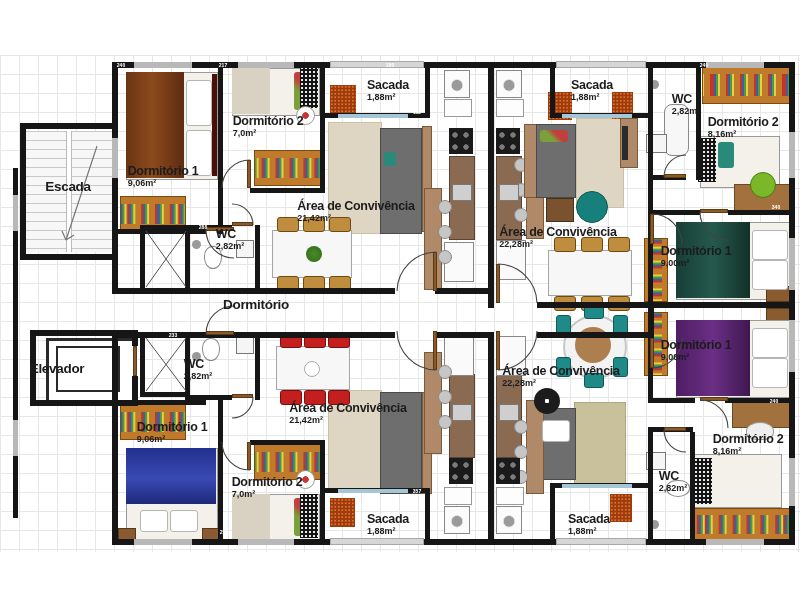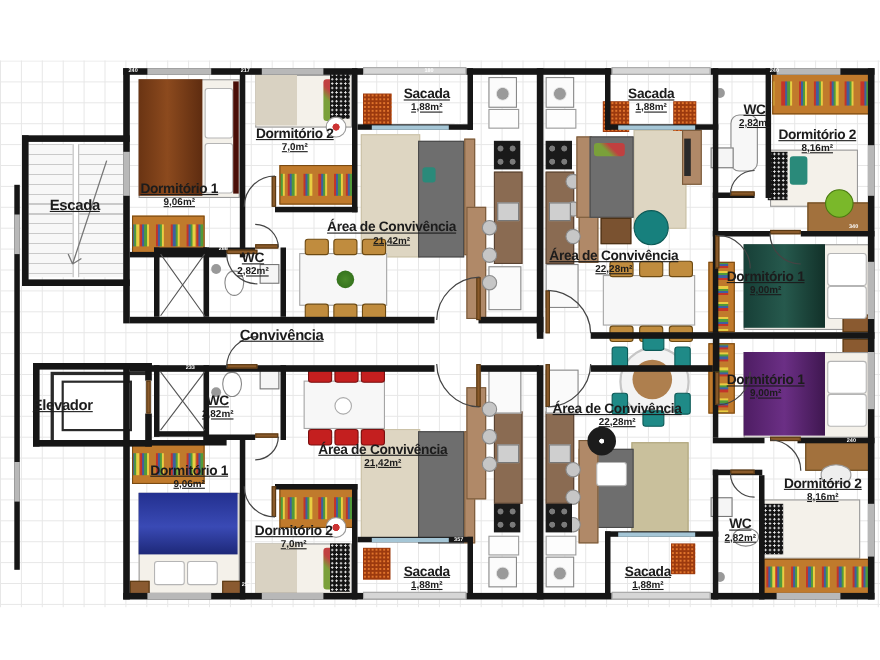--- a/index.html
+++ b/index.html
@@ -70,21 +70,21 @@
   .ks{position:absolute;background:#cfcfcf;border:1px solid #777;z-index:3;}
   .fr{position:absolute;background:#fafafa;border:1px solid #888;z-index:2;}
   .pen{position:absolute;background:#b08968;border:1px solid #7a5a3a;z-index:2;}
   .stl{position:absolute;background:#c6c6c6;border:1px solid #8a8a8a;border-radius:50%;z-index:2;}
   .elevO{position:absolute;border:3px solid #2a2a2a;background:#fff;z-index:2;}
   .elevI{position:absolute;border:2px solid #2a2a2a;background:#fff;z-index:2;}
   .stairs{position:absolute;left:26px;top:131px;width:86px;height:121px;z-index:1;
       background:repeating-linear-gradient(180deg,#c9c9c9 0 1px,#f7f7f7 1px 9px);}
   .stairRail{position:absolute;left:66px;top:131px;width:4px;height:121px;background:#fff;border-left:1px solid #bbb;border-right:1px solid #bbb;z-index:2;}
   #vec{position:absolute;left:0;top:0;z-index:7;pointer-events:none;}
-  .rl{position:absolute;z-index:8;transform:translate(-50%,-50%);text-align:center;color:#1c1c1c;line-height:1.08;white-space:nowrap;text-decoration:underline;}
+  .rl{position:absolute;z-index:8;transform:translate(-50%,-50%);color:#1c1c1c;line-height:1.08;white-space:nowrap;}
   .rn{font-weight:bold;font-size:12.5px;letter-spacing:-0.3px;}
   .ra{font-weight:bold;font-size:9px;}
   .big .rn{font-size:13.5px;}
   .dim{position:absolute;z-index:9;font-size:5px;color:#fff;font-weight:bold;line-height:1;transform:translate(-50%,-50%);}
 </style>
 </head>
 <body>
 
 <div id="canvas">
   <div id="grid"></div>
@@ -381,21 +381,21 @@
     </g>
   </svg>
 
   <div class="rl big" style="left:68px;top:187px;">
       <div class="rn">Escada</div>
     </div>
   <div class="rl big" style="left:57px;top:369px;">
       <div class="rn">Elevador</div>
     </div>
   <div class="rl big" style="left:256px;top:305px;">
-      <div class="rn">Convivência</div>
+      <div class="rn">Dormitório</div>
     </div>
 
   <div class="rl" style="left:163px;top:177px;">
       <div class="rn">Dormitório 1</div>
       <div class="ra">9,06m²</div>
     </div>
   <div class="rl" style="left:268px;top:127px;">
       <div class="rn">Dormitório 2</div>
       <div class="ra">7,0m²</div>
     </div>

